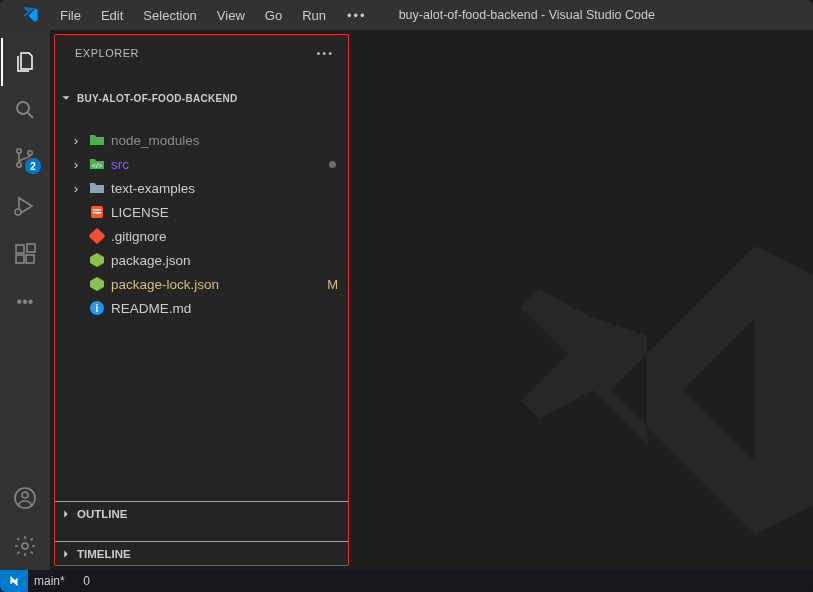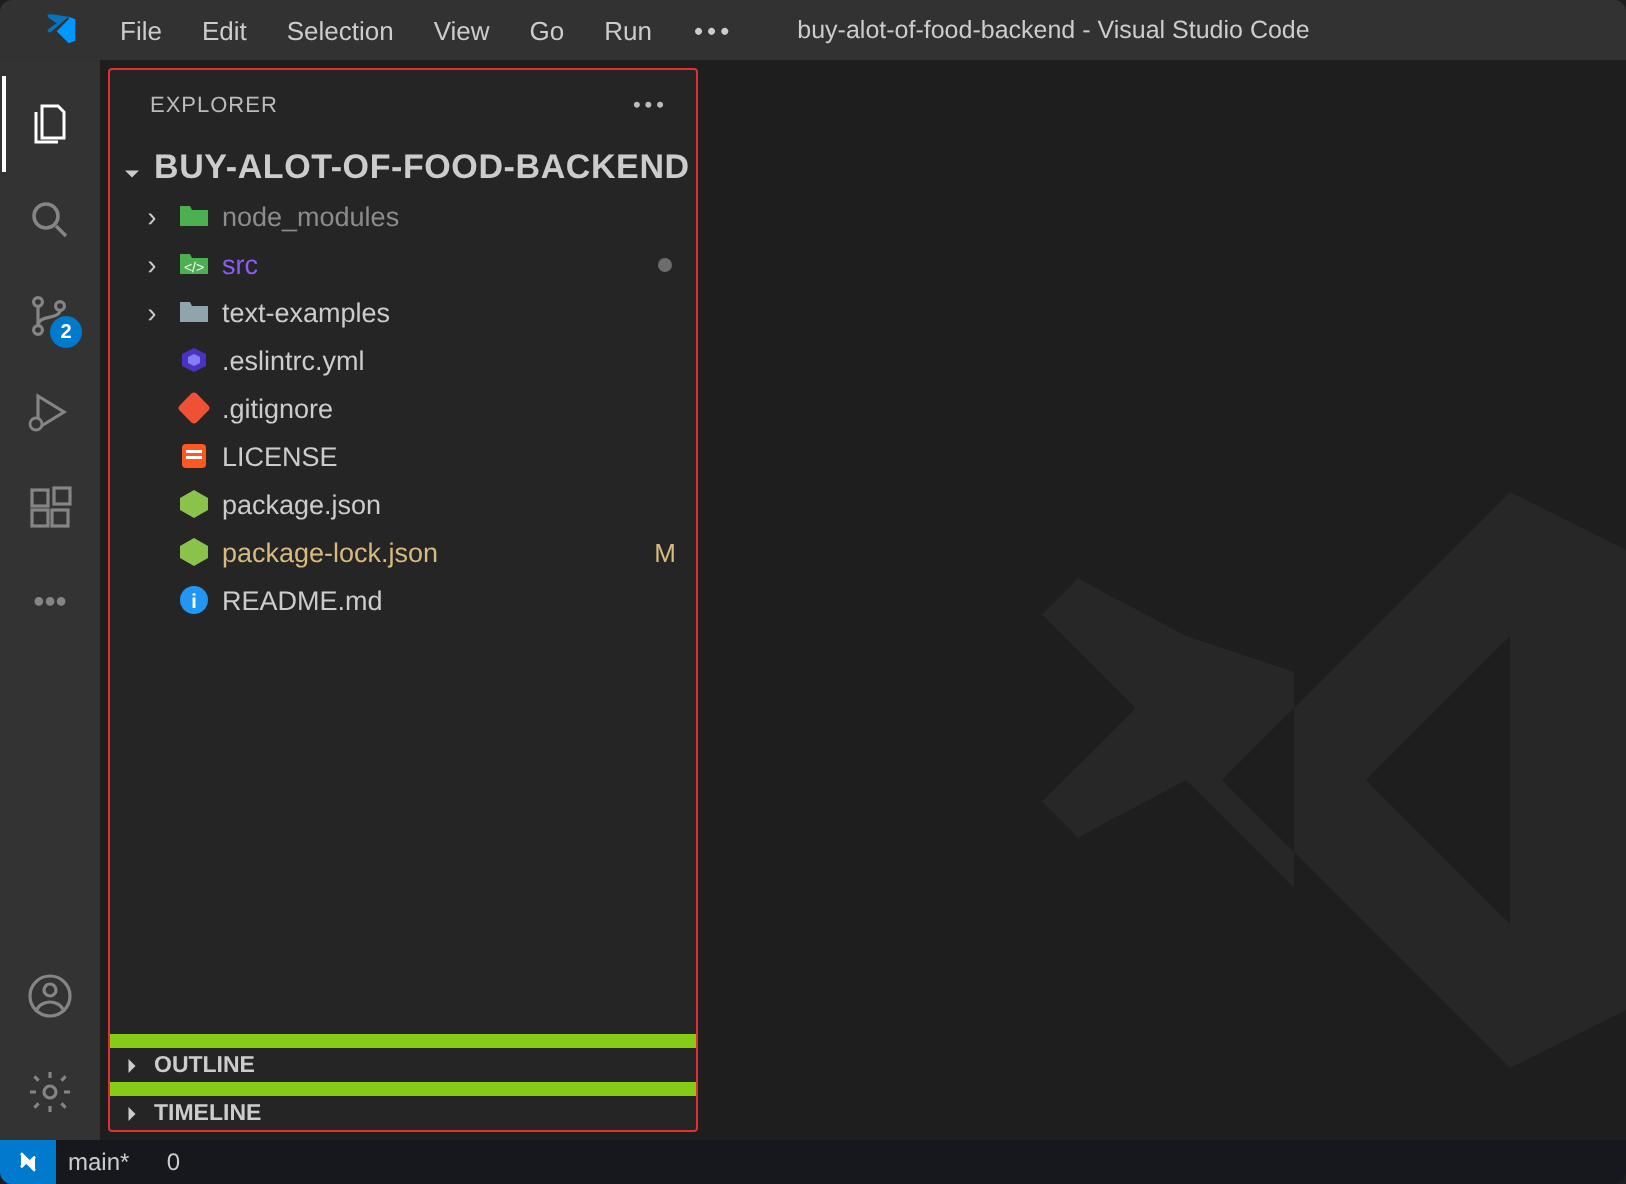--- a/index.html
+++ b/index.html
@@ -78,38 +78,39 @@
   font-weight: 600;
 }
 .sidebar {
   width: 295px;
   background: #252526;
   display: flex;
   flex-direction: column;
   border: 1.5px solid #e03030;
   border-radius: 2px;
   margin: 4px 0 4px 4px;
+  gap: 16px;
 }
 .sidebar-header {
   height: 35px;
   display: flex;
   align-items: center;
   justify-content: space-between;
   padding: 0 14px 0 20px;
   font-size: 11px;
   color: #bbbbbb;
   letter-spacing: 0.5px;
 }
 .header-actions { letter-spacing: 2px; cursor: pointer; }
 .section-header {
   height: 24px;
   display: flex;
-  align-items: flex-end;
+  align-items: center;
   padding-left: 4px;
-  font-size: 17px;
+  font-size: 10px;
   font-weight: 700;
   color: #cccccc;
   letter-spacing: 0.3px;
   gap: 4px;
   cursor: pointer;
 }
 .tree { flex: 1; overflow: auto; padding-top: 2px; }
 .tree-item {
   height: 24px;
   display: flex;
@@ -141,21 +142,21 @@
 }
 .section-collapsed {
   height: 24px;
   display: flex;
   align-items: center;
   gap: 4px;
   padding-left: 4px;
   font-size: 11.5px;
   font-weight: 700;
   color: #cccccc;
-  border-top: 7px solid #84cc16;
+  border-top: 1px solid #84cc16;
   cursor: pointer;
 }
 .editor {
   flex: 1;
   background: #1e1e1e;
   position: relative;
   overflow: hidden;
 }
 .editor-watermark {
   position: absolute;
@@ -298,45 +299,35 @@
             <svg width="16" height="16" viewBox="0 0 16 16">
               <path fill="#90a4ae" d="M1 3h5l1 2h8v8H1z"></path>
             </svg>
           </span>
         <span>text-examples</span>
       </div>
       <div class="tree-item">
         <span class="chevron none">›</span>
         <span class="tree-icon">
             <svg width="16" height="16" viewBox="0 0 16 16">
-              <polygon fill="#4b32c3" points="8,2 14,5 14,11 8,14 2,11 2,5"></polygon>
-              <polygon fill="#8080f2" points="8,5 11,6.5 11,9.5 8,11 5,9.5 5,6.5"></polygon>
-            </svg>
-          </span>
-        <span>.eslintrc.yml</span>
-      </div>
-      <div class="tree-item">
-        <span class="chevron none">›</span>
-        <span class="tree-icon">
-            <svg width="16" height="16" viewBox="0 0 16 16">
-              <rect x="2" y="2" width="12" height="12" rx="2" fill="#f05033" transform="rotate(45 8 8)"></rect>
-            </svg>
-          </span>
-        <span>.gitignore</span>
-      </div>
-      <div class="tree-item">
-        <span class="chevron none">›</span>
-        <span class="tree-icon">
-            <svg width="16" height="16" viewBox="0 0 16 16">
               <rect x="2" y="2" width="12" height="12" rx="2" fill="#ff5722"></rect>
               <rect x="4" y="5" width="8" height="1.5" fill="#fff"></rect>
               <rect x="4" y="8" width="8" height="1.5" fill="#fff"></rect>
             </svg>
           </span>
         <span>LICENSE</span>
+      </div>
+      <div class="tree-item">
+        <span class="chevron none">›</span>
+        <span class="tree-icon">
+            <svg width="16" height="16" viewBox="0 0 16 16">
+              <rect x="2" y="2" width="12" height="12" rx="2" fill="#f05033" transform="rotate(45 8 8)"></rect>
+            </svg>
+          </span>
+        <span>.gitignore</span>
       </div>
       <div class="tree-item">
         <span class="chevron none">›</span>
         <span class="tree-icon">
             <svg width="16" height="16" viewBox="0 0 16 16">
               <polygon fill="#8bc34a" points="8,1 15,5 15,11 8,15 1,11 1,5"></polygon>
             </svg>
           </span>
         <span>package.json</span>
       </div>

